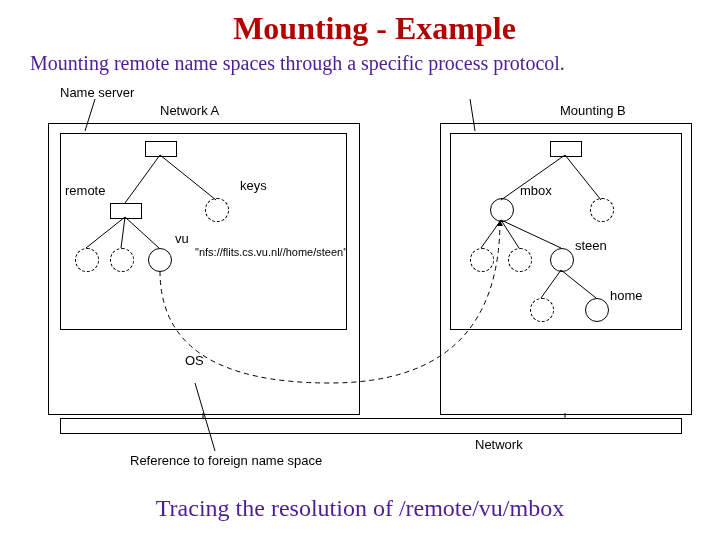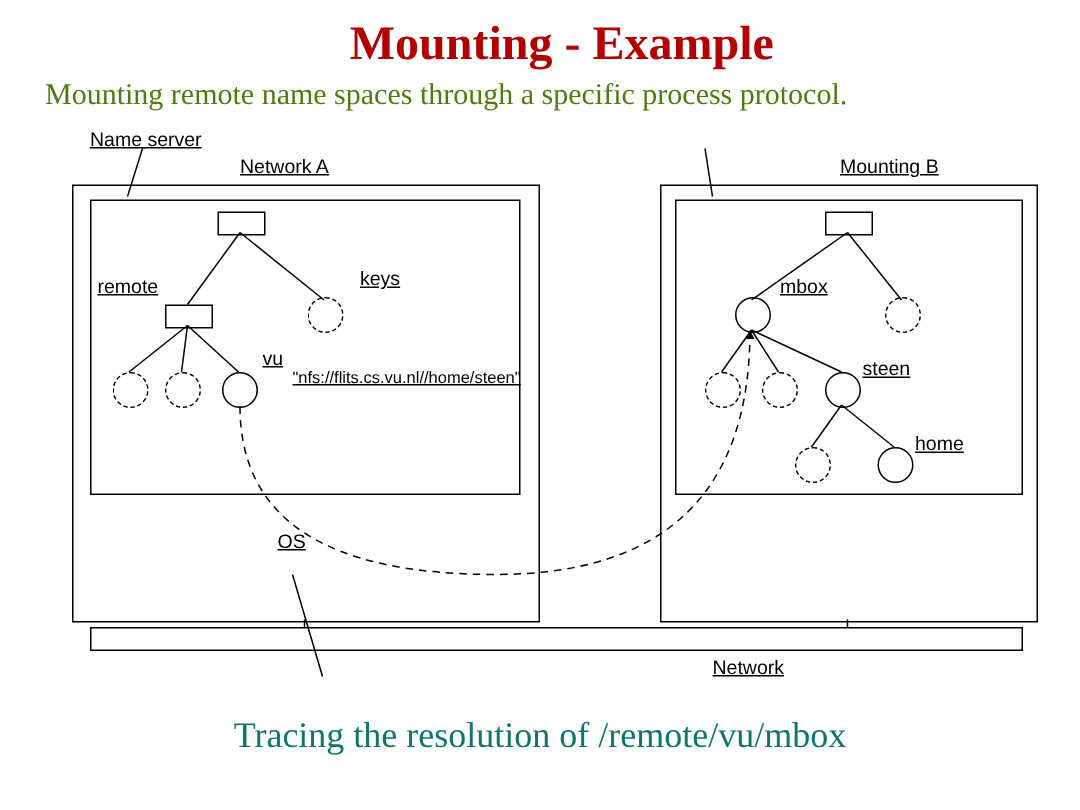--- a/index.html
+++ b/index.html
@@ -13,55 +13,54 @@
   }
   .title {
     text-align: center;
     font-size: 32px;
     color: #b30000;
     margin: 10px 0 5px 12px;
     padding-left: 17px;
   }
   .subtitle {
     font-size: 20px;
-    color: #4d7c0f;
+    color: #4c1d95;
     margin: 0 0 8px 30px;
   }
   .diagram {
     position: relative;
     width: 680px;
     height: 390px;
     margin-left: 30px;
     font-family: Arial, sans-serif;
     font-size: 13px;
   }
   .lbl {
     position: absolute;
     white-space: nowrap;
-    text-decoration: underline;
   }
   .box {
     position: absolute;
     border: 1px solid #000;
     background: #fff;
   }
   .circle {
     position: absolute;
     border: 1px solid #000;
     border-radius: 50%;
     width: 22px;
     height: 22px;
     background: #fff;
   }
   .circle.dash { border-style: dashed; }
   .bottom {
     text-align: center;
     font-size: 24px;
-    color: #0f766e;
-    margin-top: 5px;
+    color: #4c1d95;
+    margin-top: 22px;
   }
   svg.lines {
     position: absolute;
     left: 0; top: 0;
     width: 680px;
     height: 390px;
     overflow: visible;
   }
 </style>
 </head>
@@ -117,20 +116,21 @@
   <div class="circle dash" style="left:440px; top:165px;"></div>
   <div class="circle dash" style="left:478px; top:165px;"></div>
 
   <div class="lbl" style="left:580px; top:205px;">home</div>
 
   <div class="circle" style="left:555px; top:215px;"></div>
   <div class="circle dash" style="left:500px; top:215px;"></div>
 
   <div class="box" style="left:30px; top:335px; width:620px; height:14px;"></div>
   <div class="lbl" style="left:445px; top:354px;">Network</div>
+  <div class="lbl" style="left:100px; top:370px;">Reference to foreign name space</div>
 
   <svg class="lines">
     <defs>
       <marker id="arr" markerWidth="8" markerHeight="8" refX="6" refY="3" orient="auto">
         <path d="M0,0 L6,3 L0,6 Z" fill="#000"></path>
       </marker>
     </defs>
 
     <line x1="65" y1="16" x2="55" y2="48" stroke="#000"></line>
 

